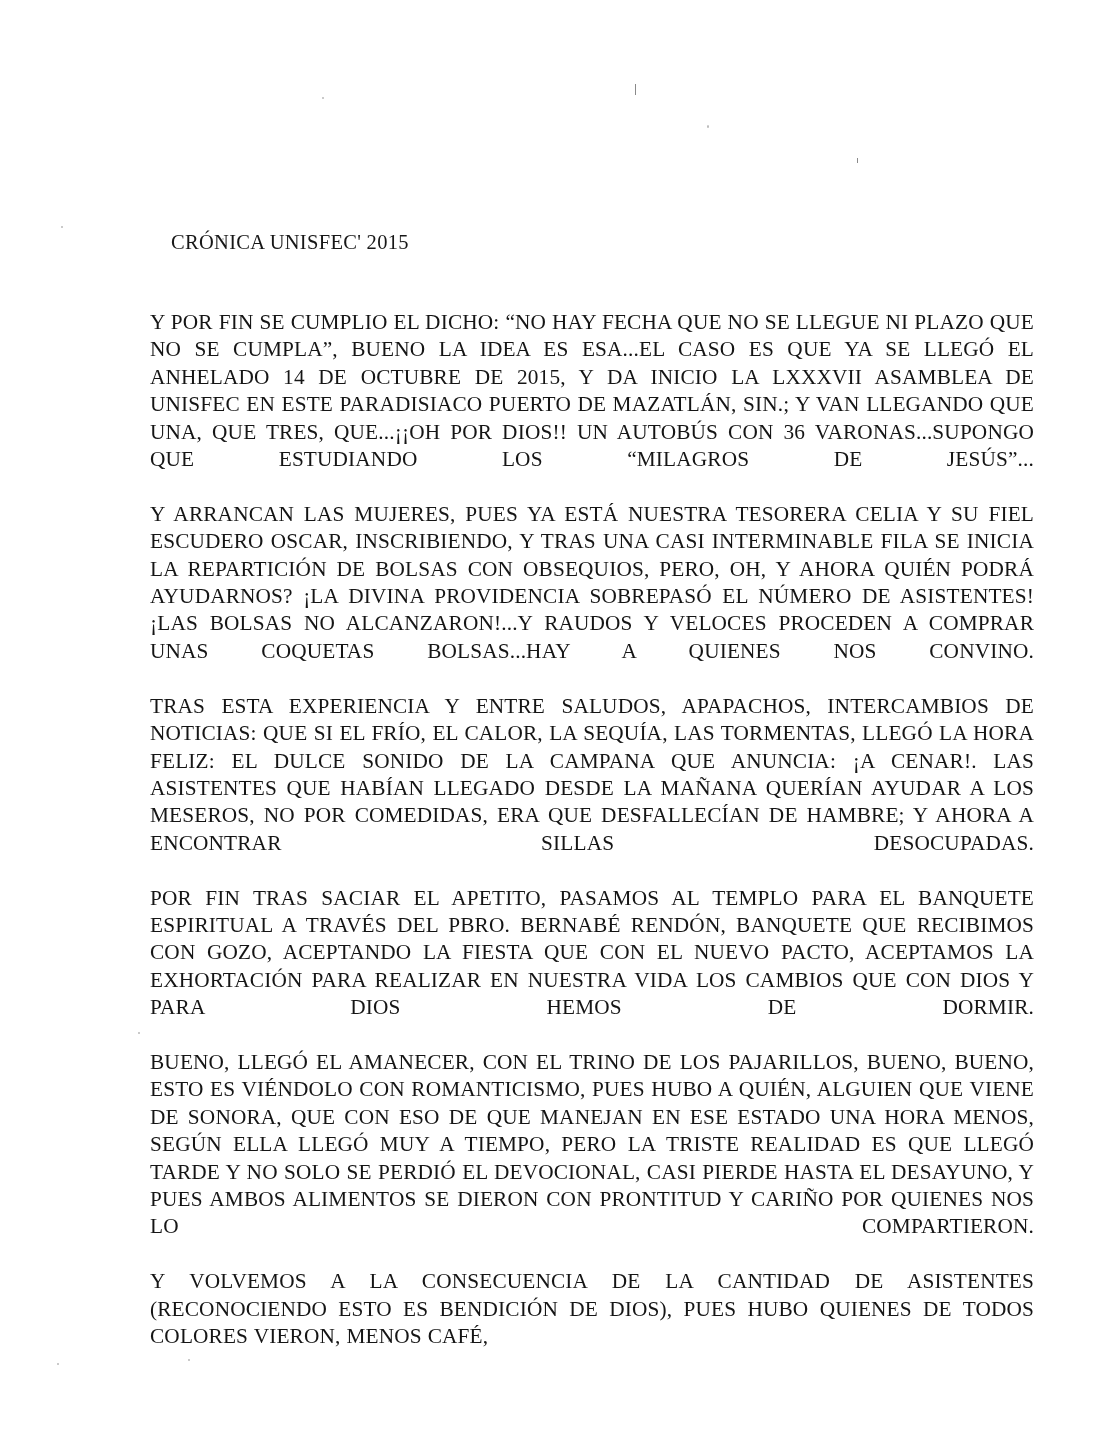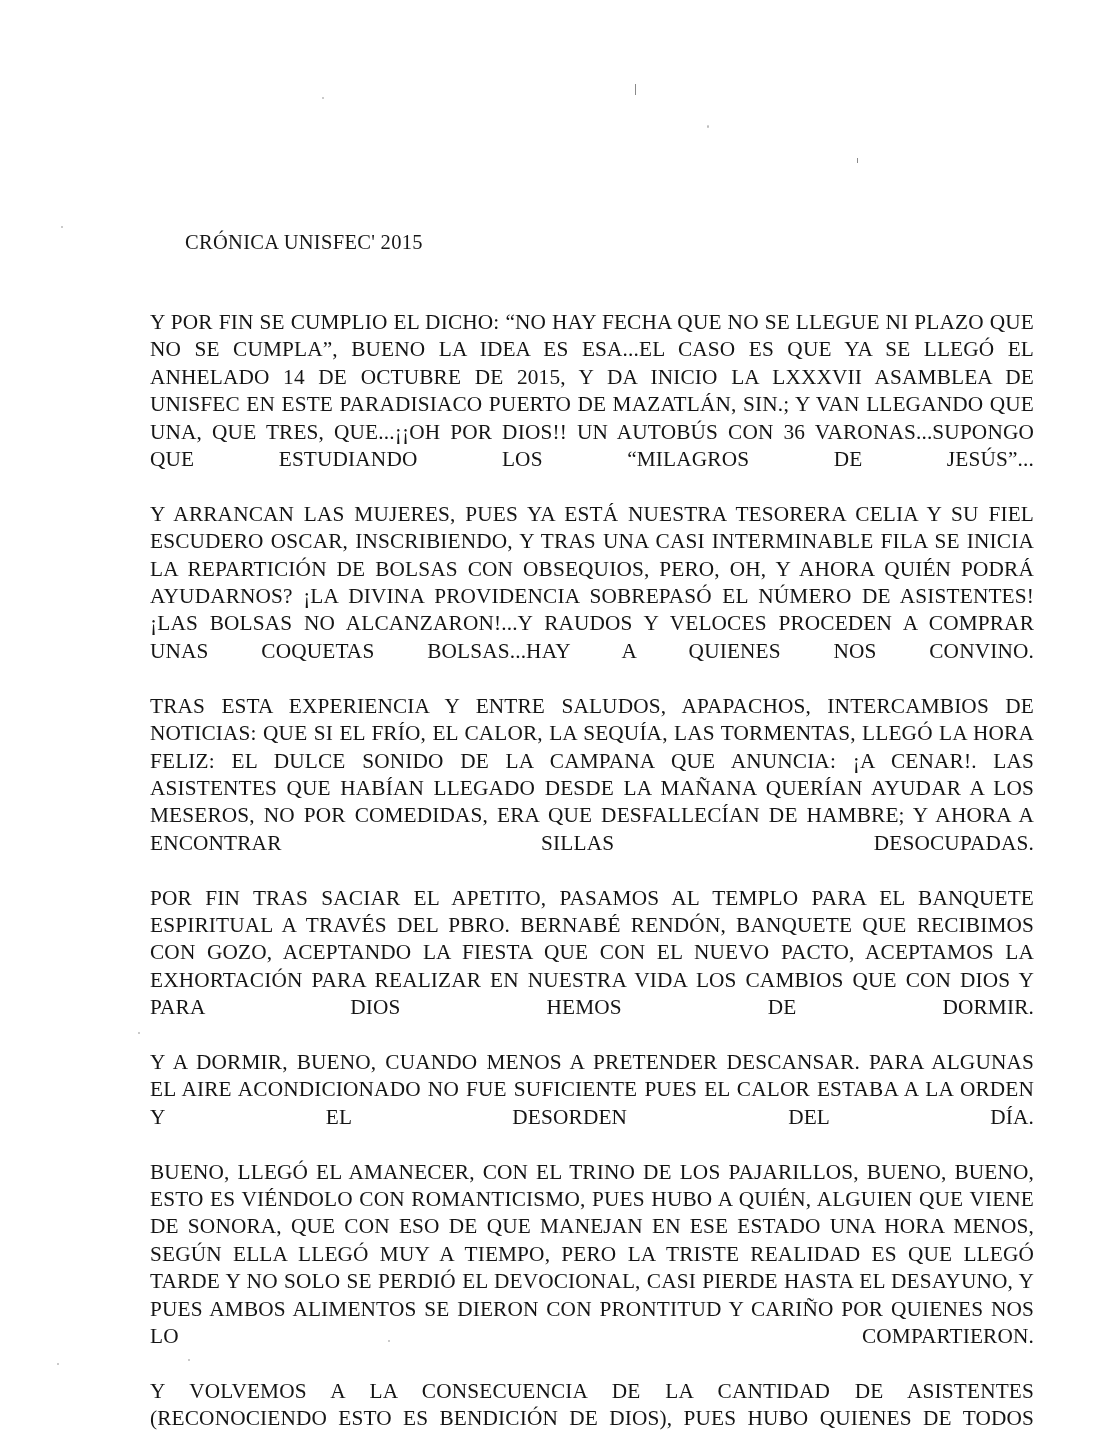--- a/index.html
+++ b/index.html
@@ -26,21 +26,21 @@
   }
   .speck.dark { background: #6d6d6d; }
   .speck.tick {
     border-radius: 0;
     width: 1px;
     background: #8a8a8a;
   }
 
   .doc-title {
     position: absolute;
-    left: 185px;
+    left: 171px;
     top: 231px;
     font-size: 20.5px;
     letter-spacing: 0.3px;
     white-space: nowrap;
     color: #171717;
   }
 
   .body-block {
     position: absolute;
     left: 150px;
@@ -83,18 +83,17 @@
 
   <div class="speck" style="left:138px; top:1032px; width:2px; height:2px;"></div>
 
   <div class="doc-title">CRÓNICA UNISFEC' 2015</div>
 
   <div class="body-block">
     <p class="para">Y POR FIN SE CUMPLIO EL DICHO: “NO HAY FECHA QUE NO SE LLEGUE NI PLAZO QUE NO SE CUMPLA”, BUENO LA IDEA ES ESA...EL CASO ES QUE YA SE LLEGÓ EL ANHELADO 14 DE OCTUBRE DE 2015, Y DA INICIO LA LXXXVII ASAMBLEA DE UNISFEC EN ESTE PARADISIACO PUERTO DE MAZATLÁN, SIN.; Y VAN LLEGANDO QUE UNA, QUE TRES, QUE...¡¡OH POR DIOS!! UN AUTOBÚS CON 36 VARONAS...SUPONGO QUE ESTUDIANDO LOS “MILAGROS DE JESÚS”...</p>
     <p class="para">Y ARRANCAN LAS MUJERES, PUES YA ESTÁ NUESTRA TESORERA CELIA Y SU FIEL ESCUDERO OSCAR, INSCRIBIENDO, Y TRAS UNA CASI INTERMINABLE FILA SE INICIA LA REPARTICIÓN DE BOLSAS CON OBSEQUIOS, PERO, OH, Y AHORA QUIÉN PODRÁ AYUDARNOS? ¡LA DIVINA PROVIDENCIA SOBREPASÓ EL NÚMERO DE ASISTENTES! ¡LAS BOLSAS NO ALCANZARON!...Y RAUDOS Y VELOCES PROCEDEN A COMPRAR UNAS COQUETAS BOLSAS...HAY A QUIENES NOS CONVINO.</p>
     <p class="para">TRAS ESTA EXPERIENCIA Y ENTRE SALUDOS, APAPACHOS, INTERCAMBIOS DE NOTICIAS: QUE SI EL FRÍO, EL CALOR, LA SEQUÍA, LAS TORMENTAS, LLEGÓ LA HORA FELIZ: EL DULCE SONIDO DE LA CAMPANA QUE ANUNCIA: ¡A CENAR!. LAS ASISTENTES QUE HABÍAN LLEGADO DESDE LA MAÑANA QUERÍAN AYUDAR A LOS MESEROS, NO POR COMEDIDAS, ERA QUE DESFALLECÍAN DE HAMBRE; Y AHORA A ENCONTRAR SILLAS DESOCUPADAS.</p>
     <p class="para">POR FIN TRAS SACIAR EL APETITO, PASAMOS AL TEMPLO PARA EL BANQUETE ESPIRITUAL A TRAVÉS DEL PBRO. BERNABÉ RENDÓN, BANQUETE QUE RECIBIMOS CON GOZO, ACEPTANDO LA FIESTA QUE CON EL NUEVO PACTO, ACEPTAMOS LA EXHORTACIÓN PARA REALIZAR EN NUESTRA VIDA LOS CAMBIOS QUE CON DIOS Y PARA DIOS HEMOS DE DORMIR.</p>
-    <p class="para">Y A DORMIR, BUENO, CUANDO MENOS A PRETENDER  DESCANSAR. PARA ALGUNAS EL AIRE ACONDICIONADO NO FUE SUFICIENTE PUES EL CALOR ESTABA A LA ORDEN Y EL DESORDEN DEL DÍA.</p>
     <p class="para">BUENO, LLEGÓ EL AMANECER, CON EL TRINO DE LOS PAJARILLOS, BUENO, BUENO, ESTO ES VIÉNDOLO CON ROMANTICISMO, PUES HUBO A QUIÉN, ALGUIEN QUE VIENE DE SONORA, QUE CON ESO DE QUE MANEJAN EN ESE ESTADO UNA HORA MENOS, SEGÚN ELLA LLEGÓ MUY A TIEMPO, PERO LA TRISTE REALIDAD ES QUE LLEGÓ TARDE Y NO SOLO SE PERDIÓ EL DEVOCIONAL, CASI PIERDE HASTA EL DESAYUNO, Y PUES AMBOS ALIMENTOS SE DIERON CON PRONTITUD Y CARIÑO POR QUIENES NOS LO COMPARTIERON.</p>
     <p class="para no-stretch">Y VOLVEMOS A LA CONSECUENCIA DE LA CANTIDAD DE ASISTENTES (RECONOCIENDO ESTO ES BENDICIÓN DE DIOS), PUES HUBO QUIENES DE TODOS COLORES VIERON, MENOS CAFÉ,</p>
   </div>
 
 </div>
 
 </body></html>

